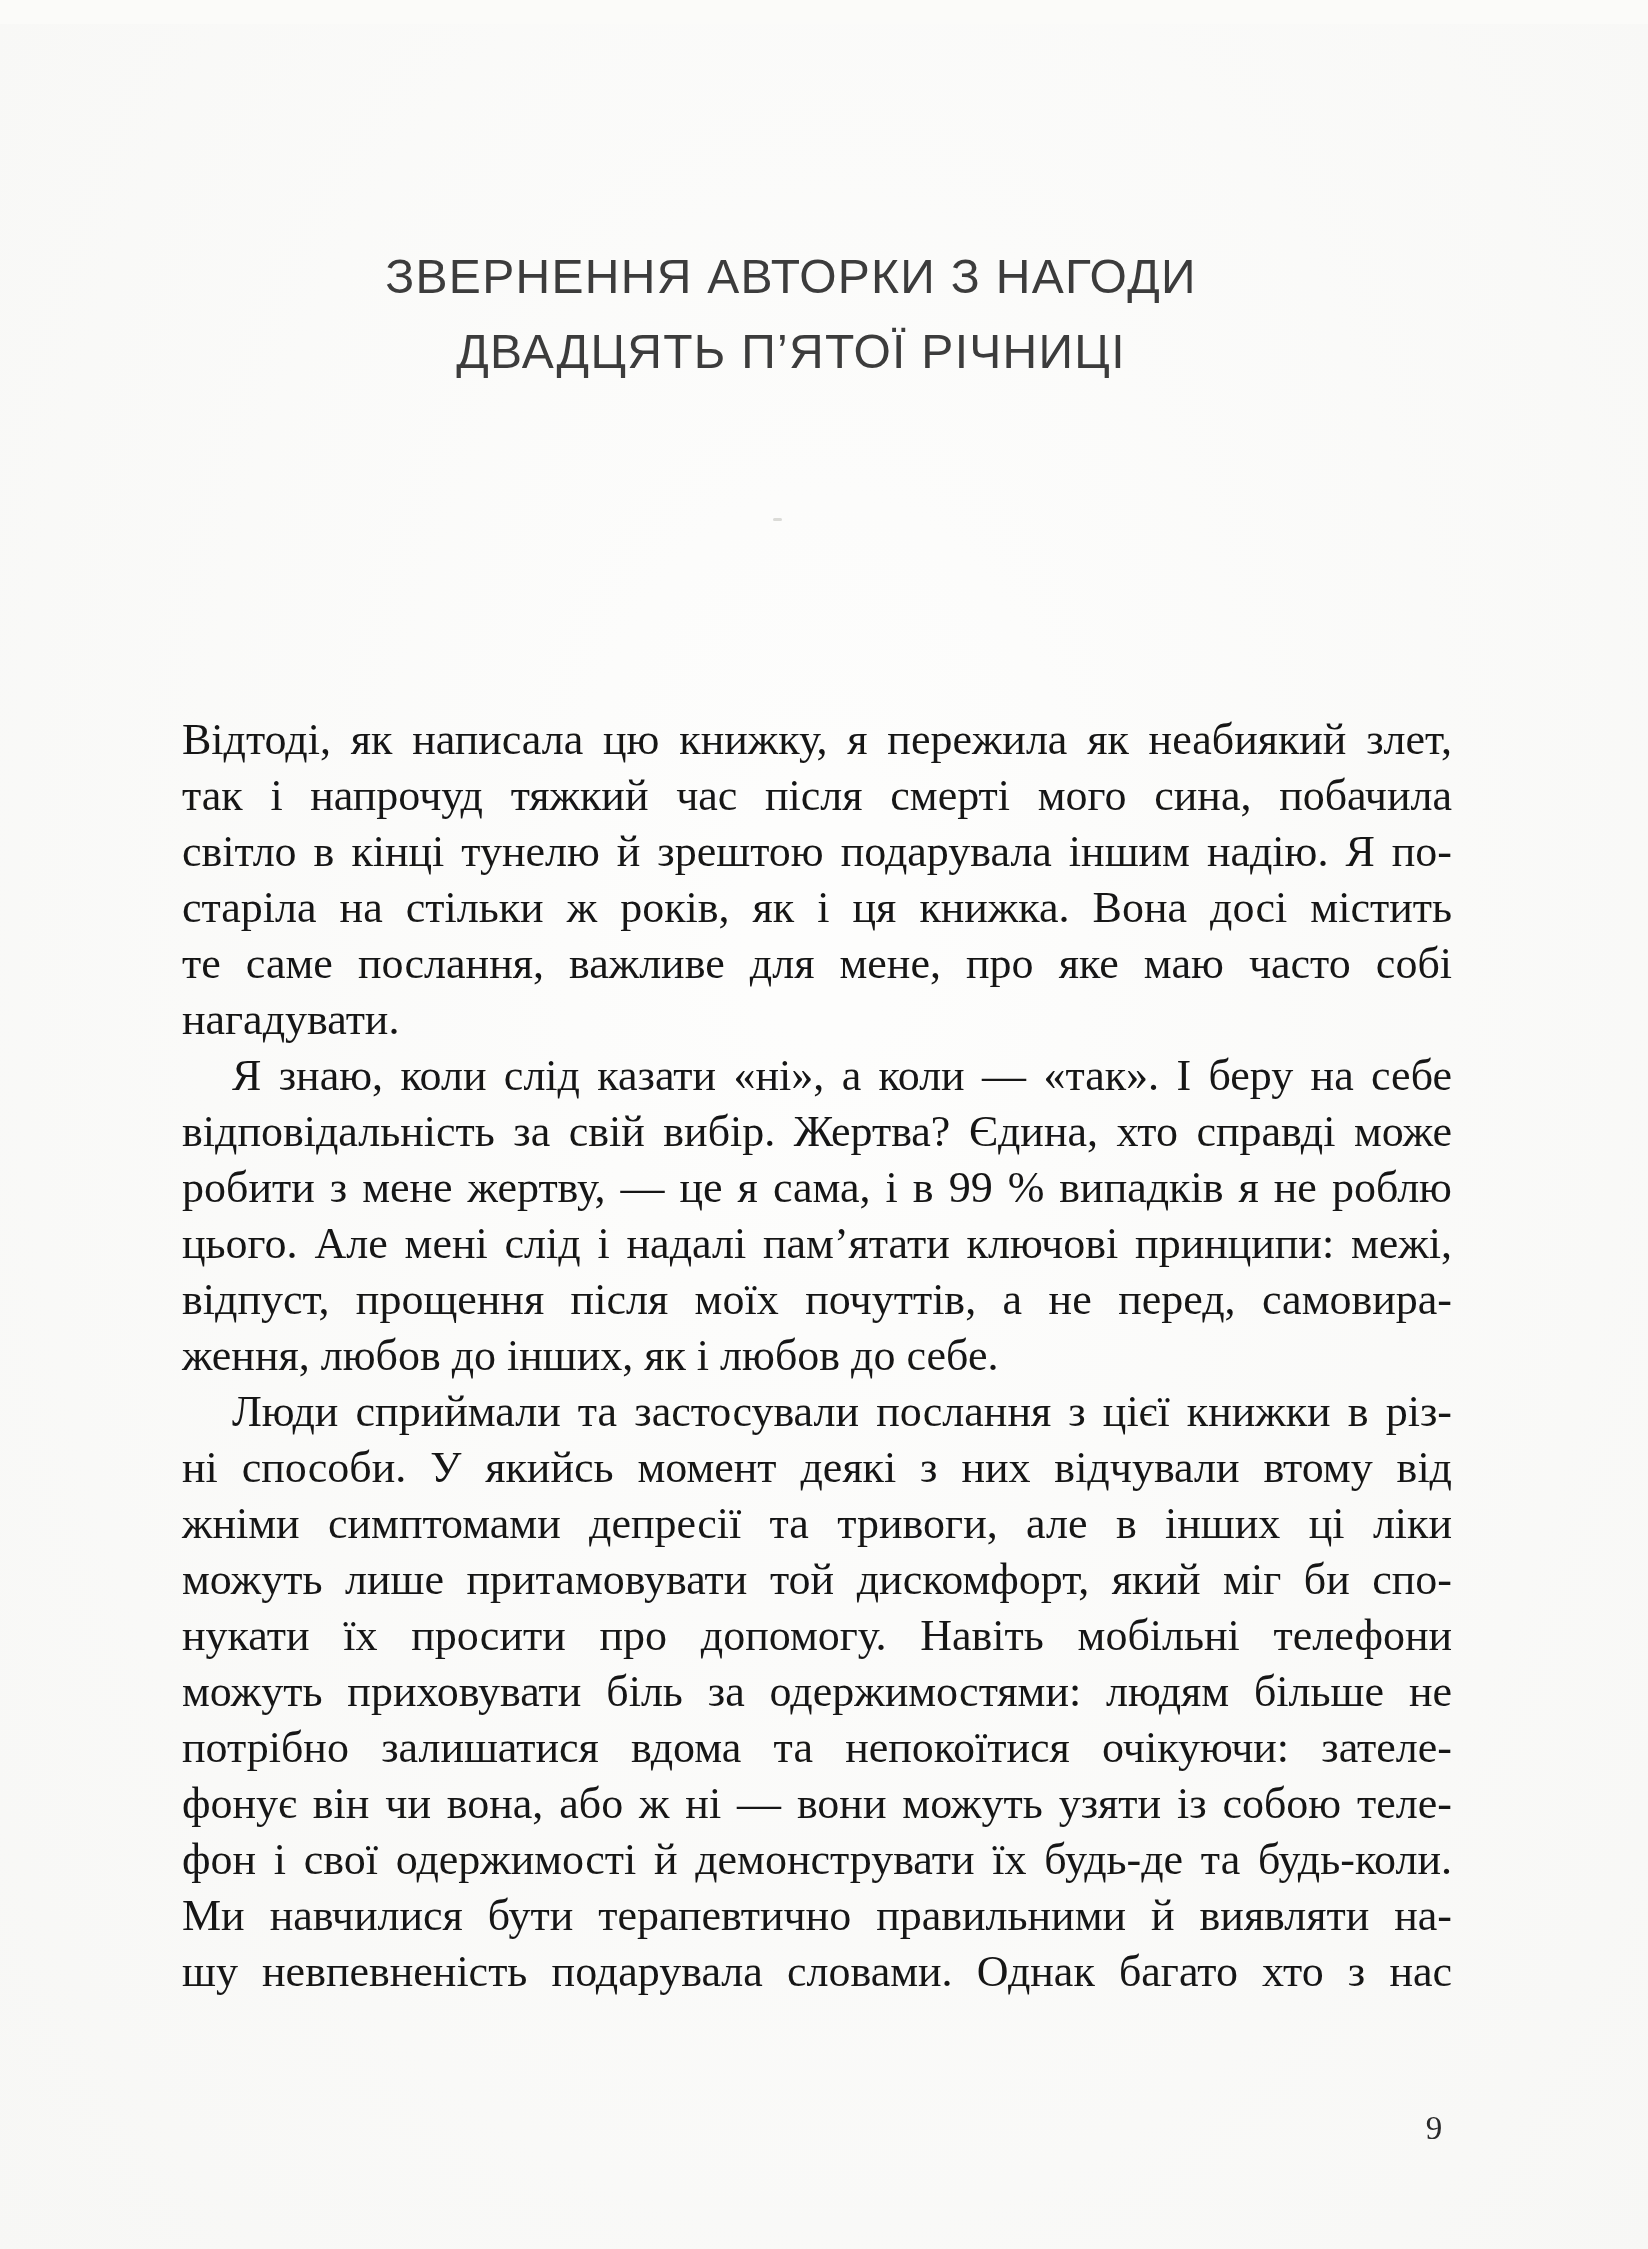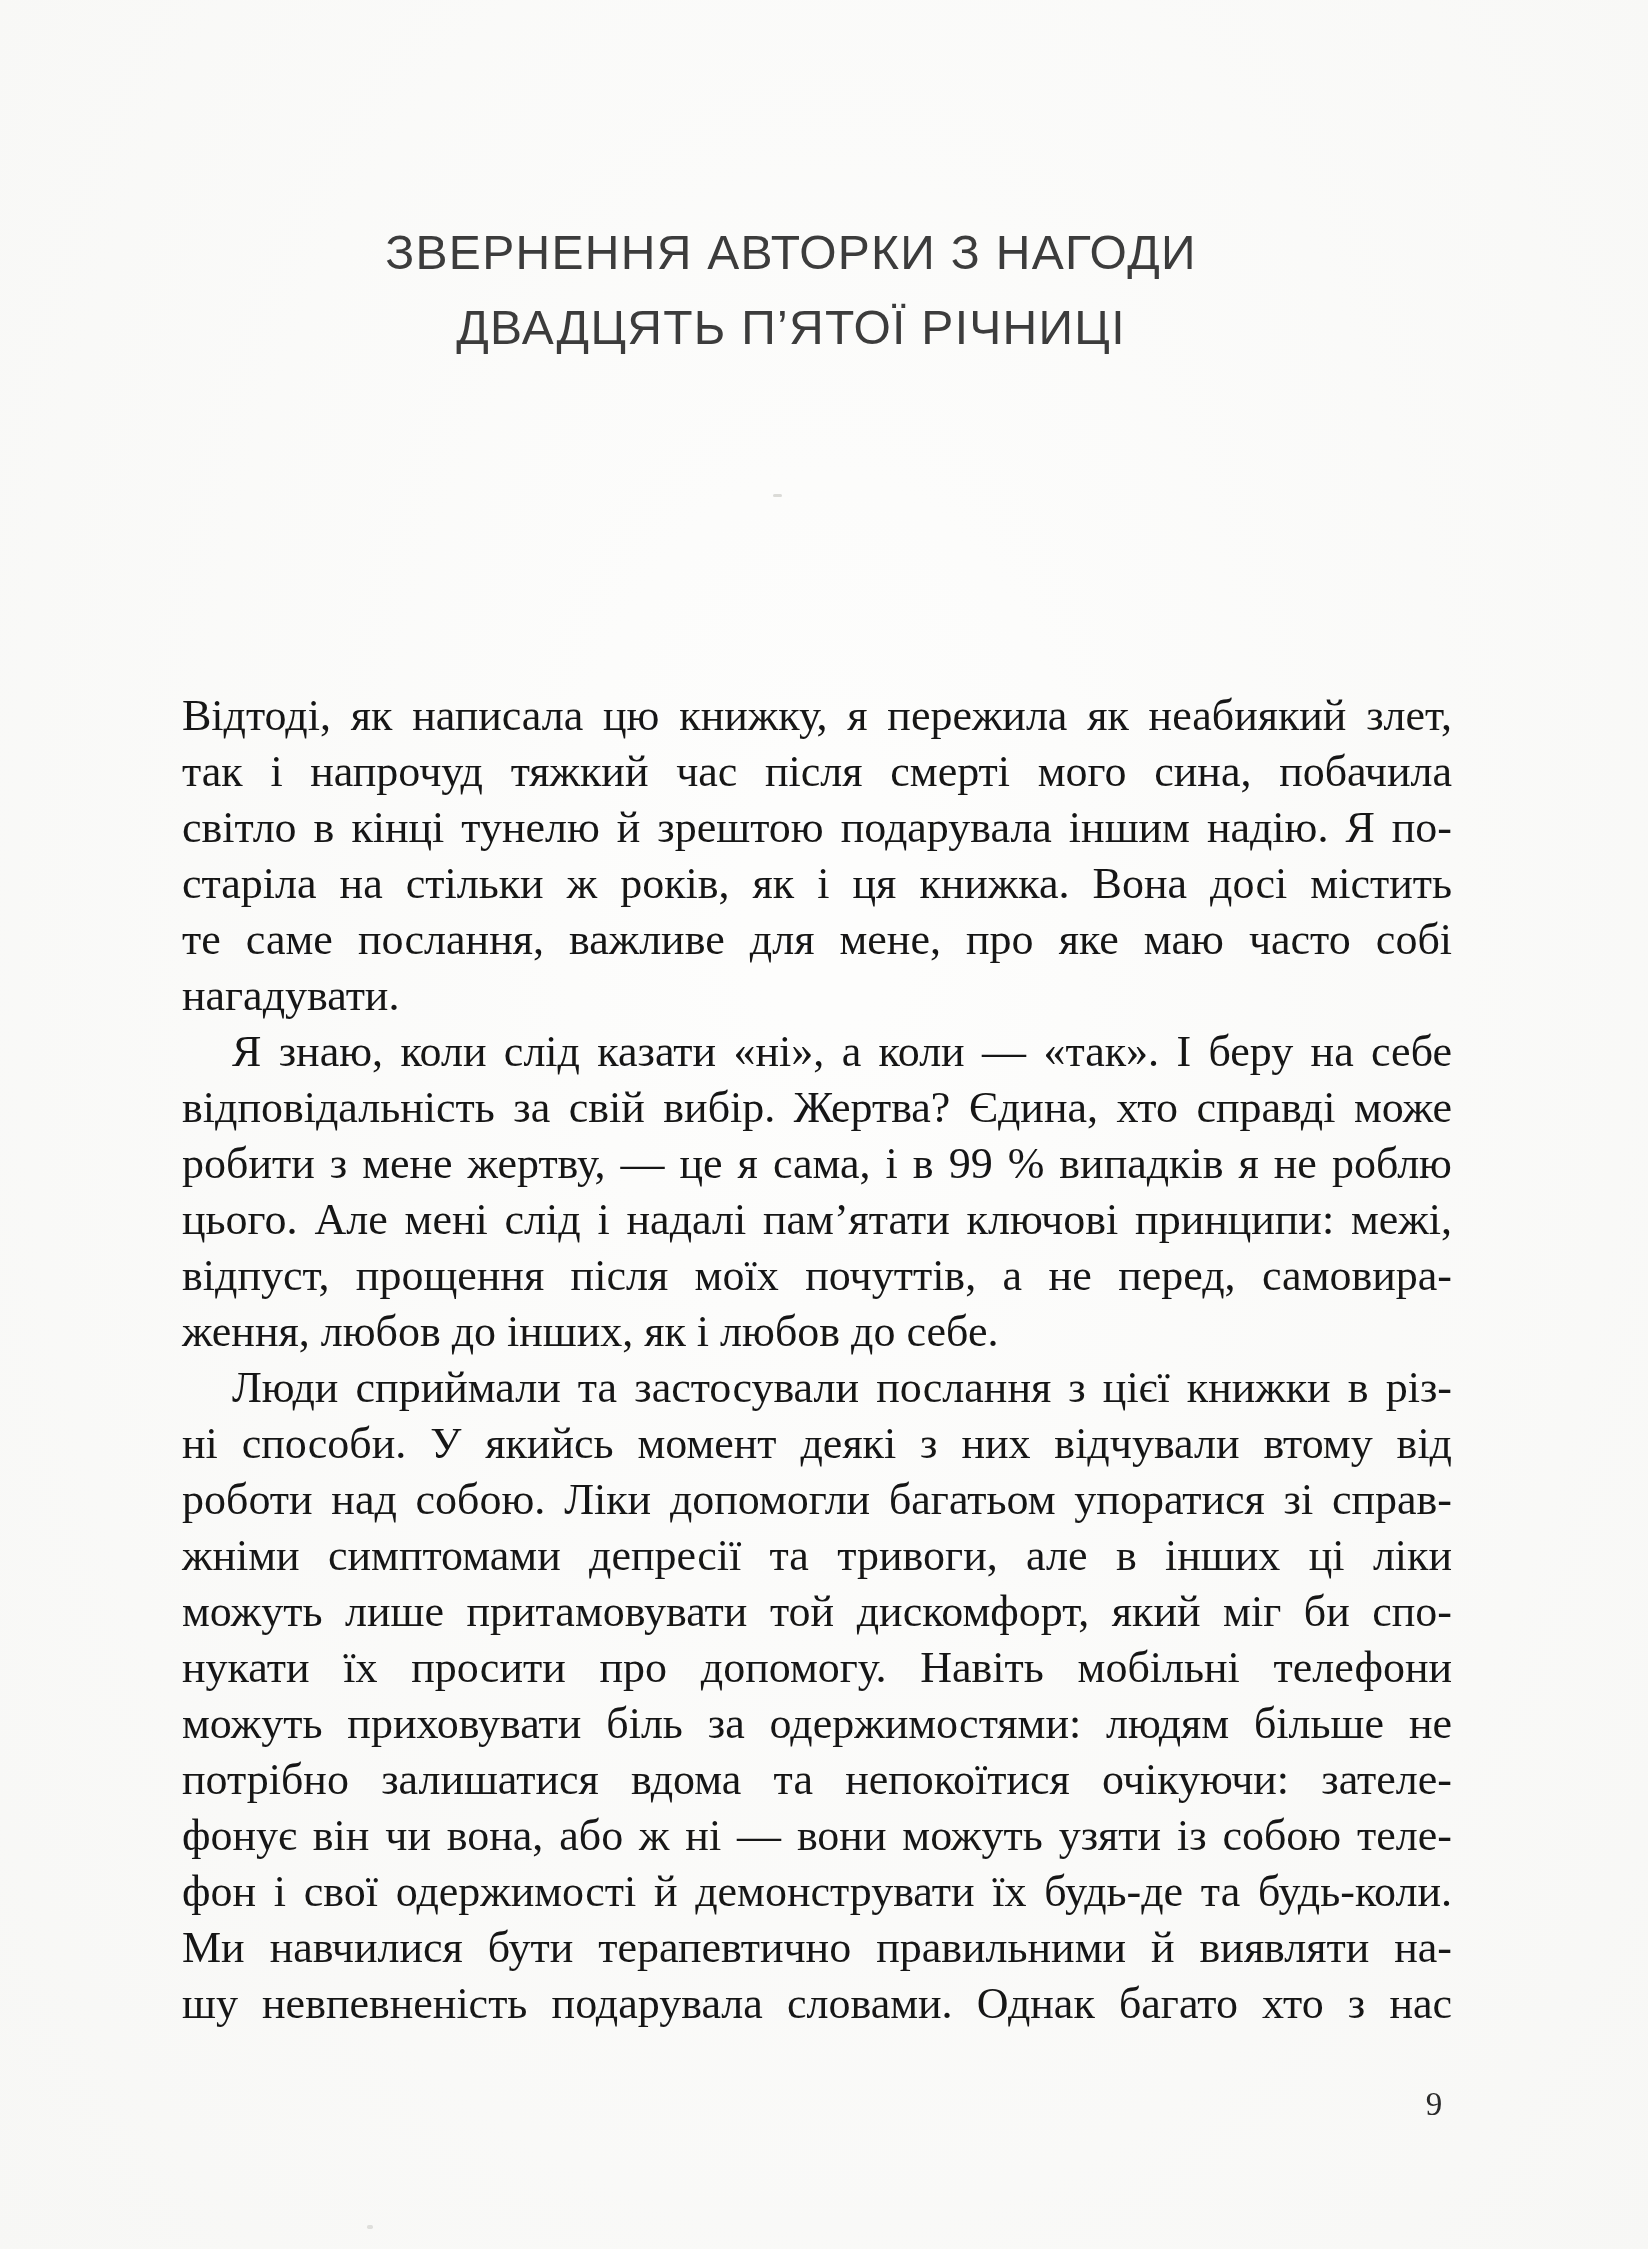--- a/index.html
+++ b/index.html
@@ -12,20 +12,21 @@
     position: relative;
     background: #fbfbf9;
     overflow: hidden;
   }
   .page {
     position: absolute;
     inset: 0;
     background:
       radial-gradient(ellipse at 50% 40%, rgba(255,255,255,0.6), rgba(0,0,0,0.015)),
       #fbfbf9;
+    margin-top: 24px;
   }
   .heading {
     position: absolute;
     top: 215px;
     left: 182px;
     width: 1270px;
     text-align: center;
     font-family: "Liberation Sans", "DejaVu Sans", sans-serif;
     font-size: 48px;
     line-height: 75px;
@@ -106,21 +107,20 @@
       <div class="b-line">відповідальність за свій вибір. Жертва? Єдина, хто справді може</div>
       <div class="b-line">робити з мене жертву, — це я сама, і в 99 % випадків я не роблю</div>
       <div class="b-line">цього. Але мені слід і надалі пам’ятати ключові принципи: межі,</div>
       <div class="b-line">відпуст, прощення після моїх почуттів, а не перед, самовира-</div>
       <div class="b-line flush-last">ження, любов до інших, як і любов до себе.</div>
     </div>
 
     <div>
       <div class="b-line indent">Люди сприймали та застосували послання з цієї книжки в різ-</div>
       <div class="b-line">ні способи. У якийсь момент деякі з них відчували втому від</div>
-      <div class="b-line">роботи над собою. Ліки допомогли багатьом упоратися зі справ-</div>
       <div class="b-line">жніми симптомами депресії та тривоги, але в інших ці ліки</div>
       <div class="b-line">можуть лише притамовувати той дискомфорт, який міг би спо-</div>
       <div class="b-line">нукати їх просити про допомогу. Навіть мобільні телефони</div>
       <div class="b-line">можуть приховувати біль за одержимостями: людям більше не</div>
       <div class="b-line">потрібно залишатися вдома та непокоїтися очікуючи: зателе-</div>
       <div class="b-line">фонує він чи вона, або ж ні — вони можуть узяти із собою теле-</div>
       <div class="b-line">фон і свої одержимості й демонструвати їх будь-де та будь-коли.</div>
       <div class="b-line">Ми навчилися бути терапевтично правильними й виявляти на-</div>
       <div class="b-line">шу невпевненість подарувала словами. Однак багато хто з нас</div>
     </div>

